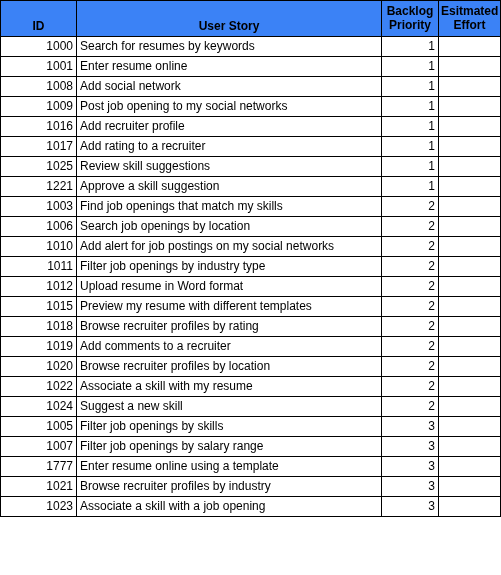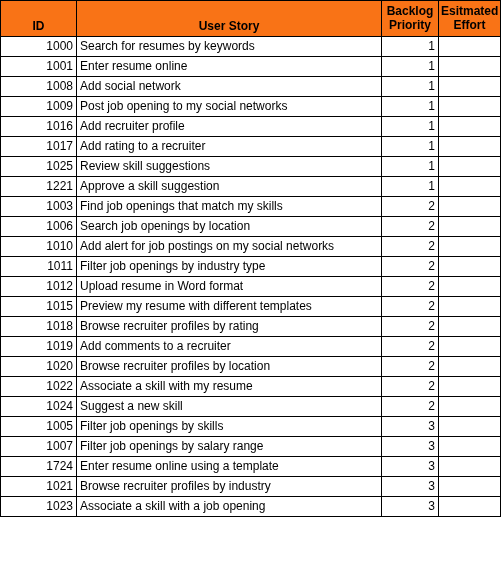--- a/index.html
+++ b/index.html
@@ -37,21 +37,21 @@
   table.backlog td {
     border: 1px solid #000000;
     padding: 0 3px;
     font-size: 12px;
     line-height: 1.05;
     vertical-align: middle;
     white-space: nowrap;
     overflow: hidden;
   }
   table.backlog thead th {
-    background: #f97316;
+    background: #3b82f6;
     font-weight: bold;
     text-align: center;
     height: 31px;
     padding: 1px 2px;
     font-size: 12px;
     line-height: 1.12;
   }
   table.backlog thead th.h-id,
   table.backlog thead th.h-story {
     vertical-align: bottom;
@@ -217,21 +217,21 @@
           <td class="cell-pri">3</td>
           <td class="cell-eff"></td>
         </tr>
         <tr>
           <td class="cell-id">1007</td>
           <td class="cell-story">Filter job openings by salary range</td>
           <td class="cell-pri">3</td>
           <td class="cell-eff"></td>
         </tr>
         <tr>
-          <td class="cell-id">1724</td>
+          <td class="cell-id">1777</td>
           <td class="cell-story">Enter resume online using a template</td>
           <td class="cell-pri">3</td>
           <td class="cell-eff"></td>
         </tr>
         <tr>
           <td class="cell-id">1021</td>
           <td class="cell-story">Browse recruiter profiles by industry</td>
           <td class="cell-pri">3</td>
           <td class="cell-eff"></td>
         </tr>

